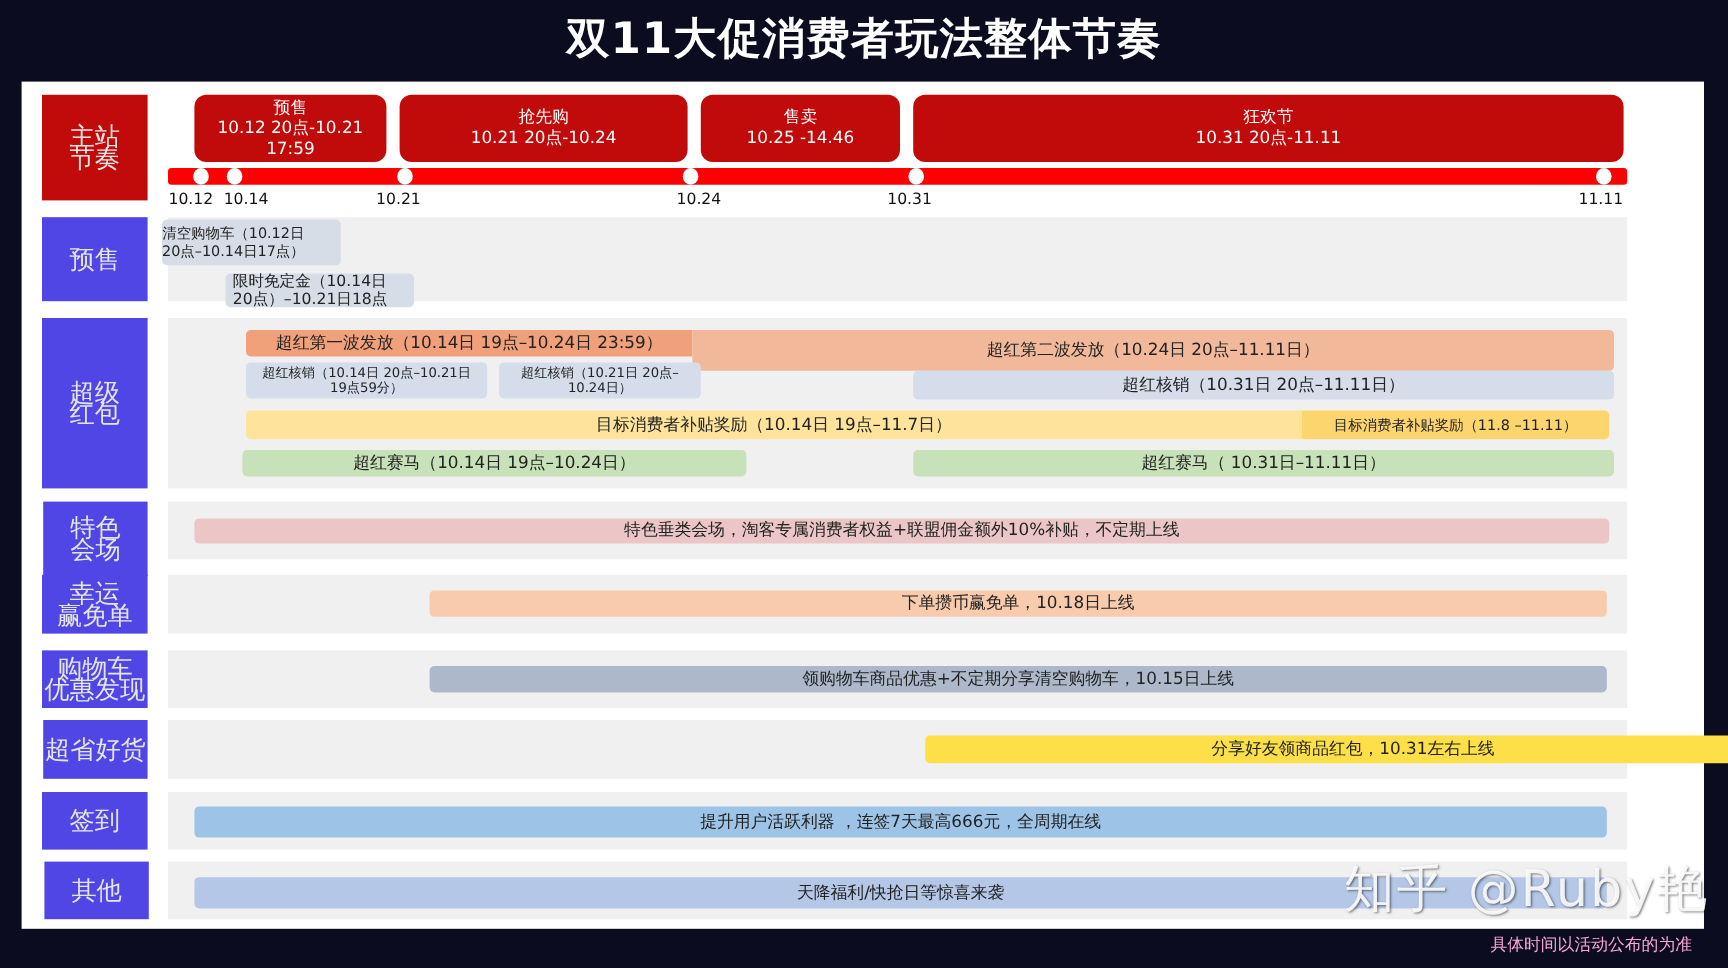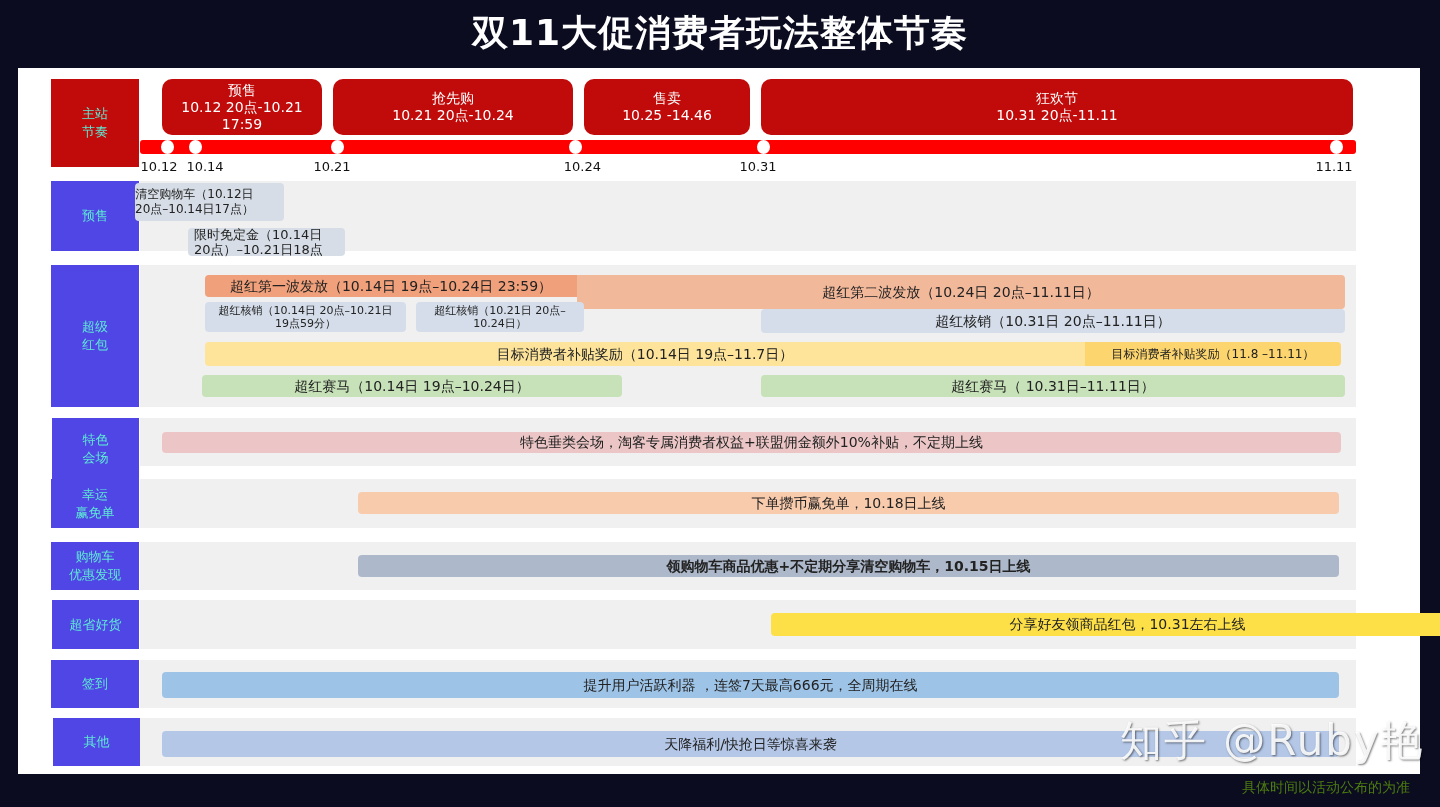--- a/index.html
+++ b/index.html
@@ -13,23 +13,22 @@
     position: absolute; left: 0; top: 8px; width: 1440px; height: 50px;
     text-align: center; color: #ffffff; font-size: 36px; font-weight: bold;
     line-height: 50px; letter-spacing: 1px;
   }
   .board {
     position: absolute; left: 18px; top: 68px; width: 1402px; height: 706px;
     background: #ffffff;
   }
   .cat {
     position: absolute; display: flex; align-items: center; justify-content: center;
-    text-align: center; color: #5eead4; font-size: 13px; line-height: 18px;
+    text-align: center; color: #e5e5e5; font-size: 21px; line-height: 18px;
     white-space: pre-line;
-    margin-left: 16px;
   }
   .lane { position: absolute; background: #f0f0f0; }
   .bar {
     position: absolute; display: flex; align-items: center; justify-content: center;
     text-align: center; color: #222; font-size: 14px; border-radius: 4px;
     white-space: pre-line; line-height: 15px;
   }
   .phase {
     position: absolute; background: #c10a0a; border-radius: 10px;
     color: #fff; font-size: 14px; line-height: 17px; text-align: center;
@@ -39,21 +38,21 @@
   .dot {
     position: absolute; width: 13px; height: 14px; border-radius: 50%;
     background: #ffffff;
   }
   .tick { position: absolute; font-size: 13px; color: #111; width: 60px; text-align: center; }
   .watermark {
     position: absolute; left: 1120px; top: 713px; font-size: 42px; color: rgba(255,255,255,0.9);
     text-shadow: 1px 1px 2px rgba(0,0,0,0.5); letter-spacing: 2px;
   }
   .footnote {
-    position: absolute; right: 30px; top: 779px; color: #4d7c0f; font-size: 14px;
+    position: absolute; right: 30px; top: 779px; color: #f9a8d4; font-size: 14px;
   }
 </style>
 </head>
 <body>
 
 <div class="title">双11大促消费者玩法整体节奏</div>
 
 <div class="board">
 
   <div class="cat" style="left:17px; top:11px; width:88px; height:88px; background:#c10a0a;">主站
@@ -116,21 +115,21 @@
   <div class="bar" style="left:144px; top:364px; width:1179px; height:21px; background:#ecc6c6;">特色垂类会场，淘客专属消费者权益+联盟佣金额外10%补贴，不定期上线</div>
 
   <div class="cat" style="left:17px; top:411px; width:88px; height:49px; background:#4f46e5;">幸运
 赢免单</div>
   <div class="lane" style="left:122px; top:411px; width:1216px; height:49px;"></div>
   <div class="bar" style="left:340px; top:424px; width:981px; height:22px; background:#f8cbad;">下单攒币赢免单，10.18日上线</div>
 
   <div class="cat" style="left:17px; top:474px; width:88px; height:48px; background:#4f46e5;">购物车
 优惠发现</div>
   <div class="lane" style="left:122px; top:474px; width:1216px; height:48px;"></div>
-  <div class="bar" style="left:340px; top:487px; width:981px; height:22px; background:#adb9ca;font-weight:bold;">领购物车商品优惠+不定期分享清空购物车，10.15日上线</div>
+  <div class="bar" style="left:340px; top:487px; width:981px; height:22px; background:#adb9ca;">领购物车商品优惠+不定期分享清空购物车，10.15日上线</div>
 
   <div class="cat" style="left:18px; top:532px; width:87px; height:49px; background:#4f46e5;">超省好货</div>
   <div class="lane" style="left:122px; top:532px; width:1216px; height:49px;"></div>
   <div class="bar" style="left:753px; top:545px; width:684px; height:23px; background:#fde047;padding-left:29px;">分享好友领商品红包，10.31左右上线</div>
 
   <div class="cat" style="left:17px; top:592px; width:88px; height:48px; background:#4f46e5;">签到</div>
   <div class="lane" style="left:122px; top:592px; width:1216px; height:48px;"></div>
   <div class="bar" style="left:144px; top:604px; width:1177px; height:26px; background:#9dc3e6;">提升用户活跃利器 ，连签7天最高666元，全周期在线</div>
 
   <div class="cat" style="left:19px; top:650px; width:87px; height:48px; background:#4f46e5;">其他</div>

